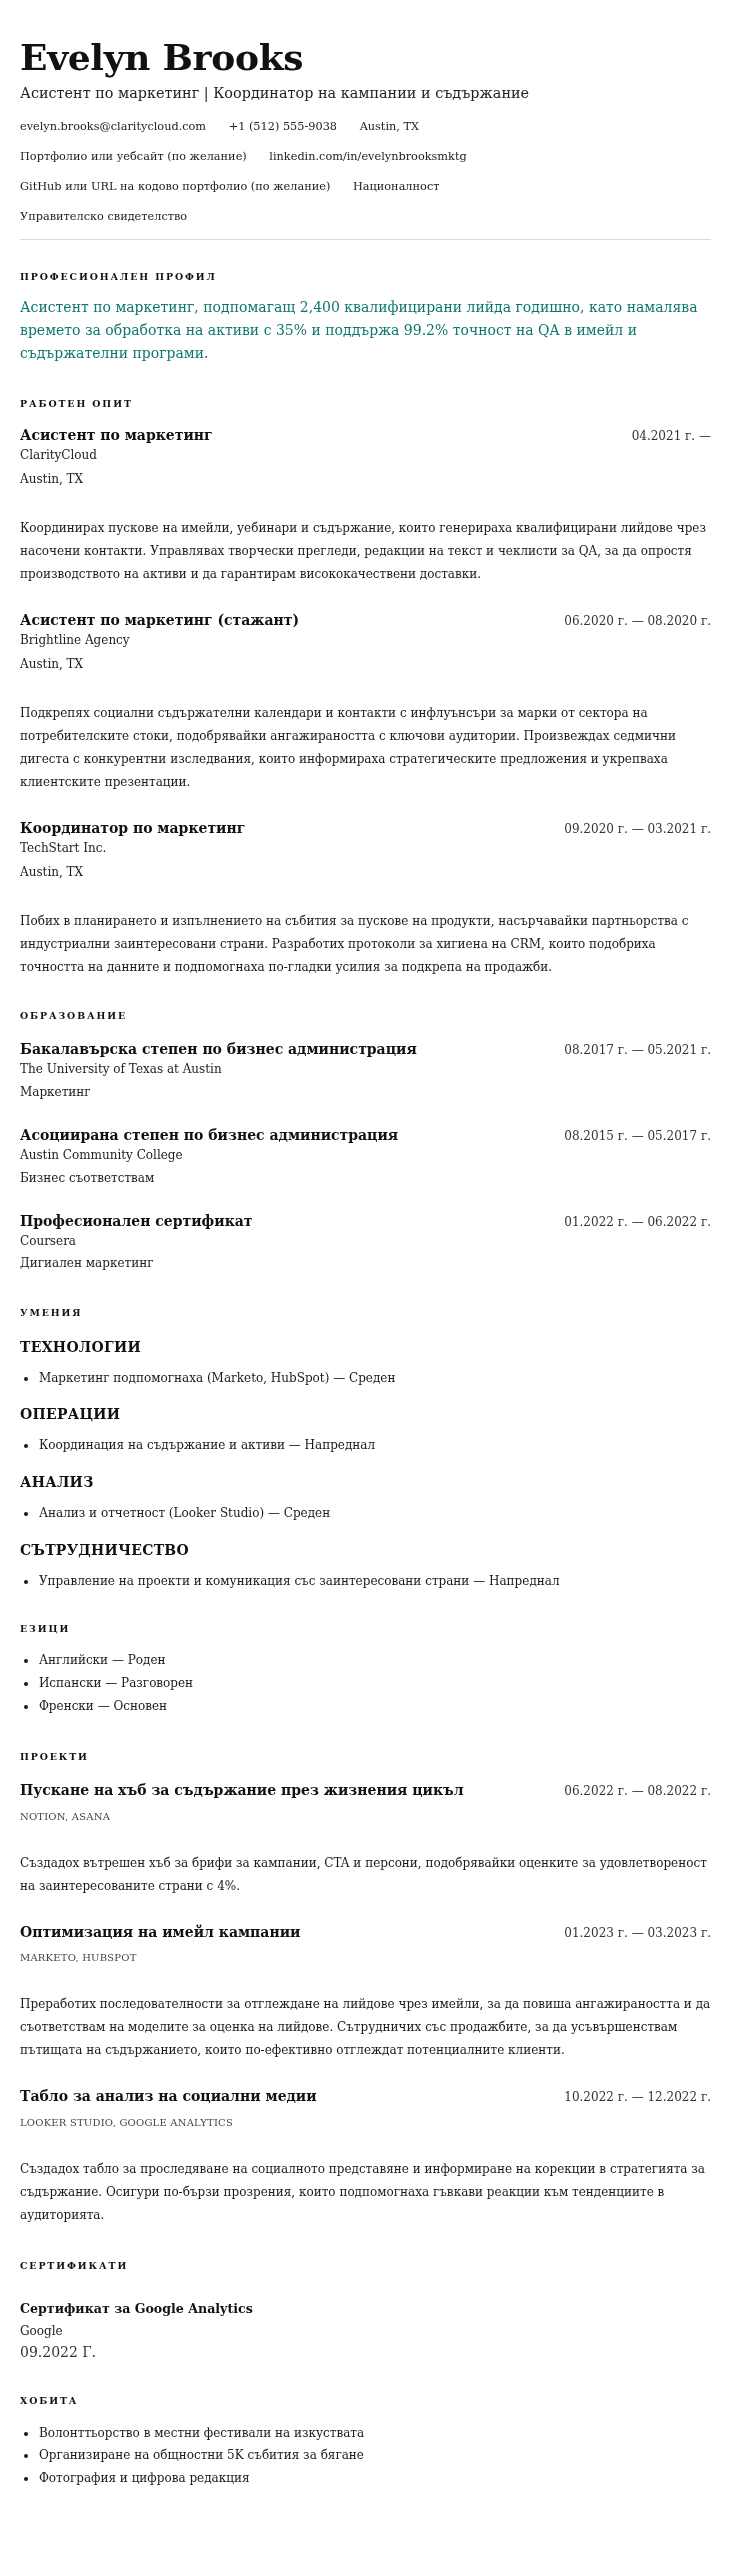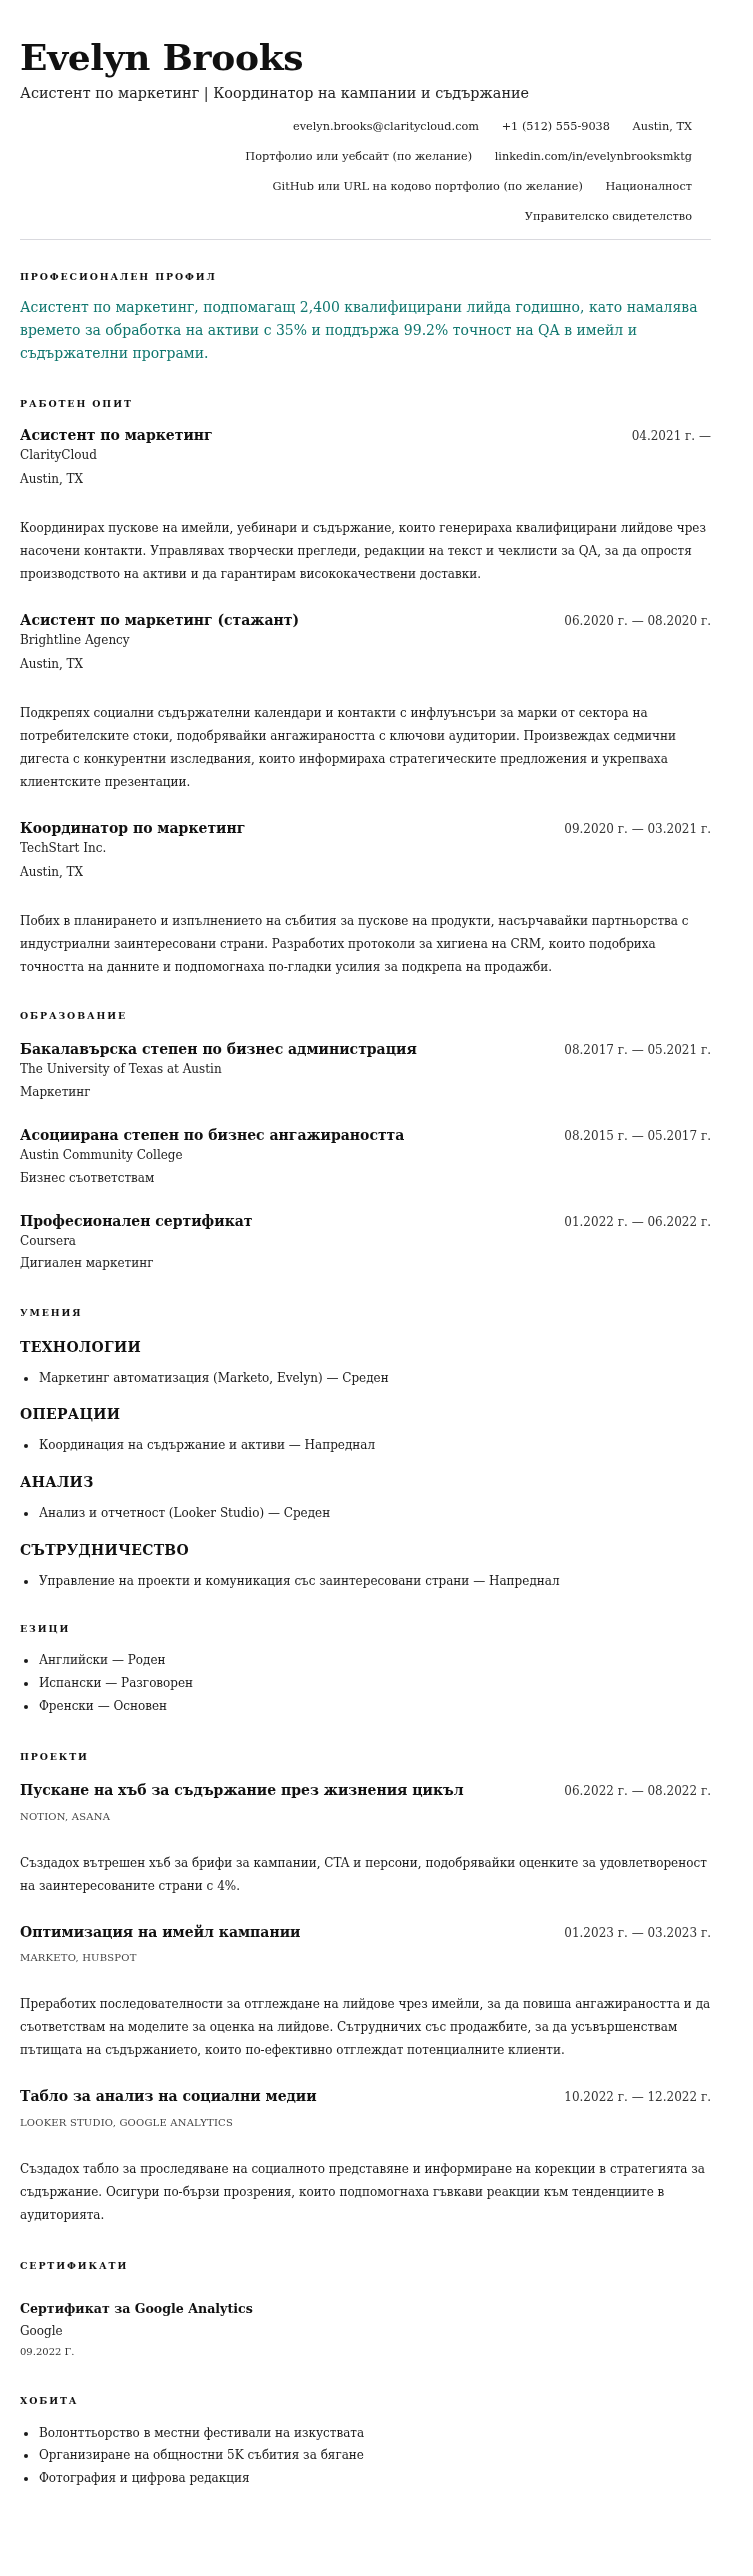--- a/index.html
+++ b/index.html
@@ -1,20 +1,20 @@
 <!DOCTYPE html>
 <html style="font-size:10px"><head>
 <meta charset="utf-8">
 <style>
   html, body { margin: 0; padding: 0; background: #ffffff; }
   body { width: 754px; min-height: 2576px; font-family: "DejaVu Serif", serif; color: #1a1a1a; }
   .page { padding: 35px 43px 25px 20px; box-sizing: border-box; width: 754px; }
   .name { font-size: 36px; font-weight: bold; line-height: 44px; margin: 0; color: #111; letter-spacing: -0.3px; }
   .subtitle { font-size: 14.4px; line-height: 21.4px; margin: 3.8px 0 15px 0; color: #222; }
-  .contact-row { font-size: 11.3px; line-height: 15px; margin: 0 0 15px 0; color: #222; text-align: right; }
+  .contact-row { font-size: 11.3px; line-height: 15px; margin: 0 0 15px 0; color: #222; }
   .contact-row span { margin-right: 19px; }
   .divider { border: 0; border-top: 1.9px solid #d9d9de; margin: 6.3px 0 31px 0; }
   .section { margin-bottom: 0; }
   .section-title { font-size: 9.4px; font-weight: bold; letter-spacing: 1.9px; text-transform: uppercase; margin: 0 0 12.6px 0; color: #111; line-height: 12.6px; }
   .profile-text { font-size: 14px; line-height: 22.6px; margin: 0 0 34px 0; color: #0f766e; }
   .entry { margin-bottom: 25px; }
   .entry-head { display: flex; justify-content: space-between; align-items: baseline; }
   .entry-title { font-size: 14px; font-weight: bold; line-height: 19px; color: #111; }
   .entry-date { font-size: 12px; line-height: 19px; color: #333; white-space: nowrap; }
   .entry-sub { font-size: 12px; line-height: 19px; color: #222; }
@@ -22,21 +22,21 @@
   .entry-desc { font-size: 12px; line-height: 23px; margin-top: 28px; color: #1a1a1a; }
   .edu-entry { margin-bottom: 24px; }
   .edu-field { font-size: 12px; line-height: 19px; margin-top: 3.8px; color: #222; }
   .skill-group-title { font-size: 14px; font-weight: bold; line-height: 19px; margin: 0 0 10px 0; color: #111; letter-spacing: 0.3px; }
   ul.bullets { margin: 0 0 16.3px 0; padding-left: 17.6px; }
   ul.bullets li { font-size: 12px; line-height: 22.6px; color: #1a1a1a; padding-left: 1.3px; }
   .tags { font-size: 10px; line-height: 15px; color: #444; text-transform: uppercase; margin-top: 7.5px; letter-spacing: 0.2px; }
   .proj-desc { font-size: 12px; line-height: 23px; margin-top: 28px; color: #1a1a1a; }
   .cert-title { font-size: 12.6px; font-weight: bold; line-height: 19px; color: #111; }
   .cert-issuer { font-size: 12px; line-height: 19px; color: #222; margin-top: 3.8px; }
-  .cert-date { font-size: 10px; line-height: 16.3px; color: #333; text-transform: uppercase; margin-top: 2.5px; }
+  .cert-date { font-size: 14px; line-height: 16.3px; color: #333; text-transform: uppercase; margin-top: 2.5px; }
 </style>
 </head>
 <body>
 
 <div class="page">
 
   <header>
     <h1 class="name">Evelyn Brooks</h1>
     <div class="subtitle">Асистент по маркетинг | Координатор на кампании и съдържание</div>
 
@@ -106,21 +106,21 @@
       <div class="entry-head">
         <div class="entry-title">Бакалавърска степен по бизнес администрация</div>
         <div class="entry-date">08.2017 г. — 05.2021 г.</div>
       </div>
       <div class="entry-sub">The University of Texas at Austin</div>
       <div class="edu-field">Маркетинг</div>
     </div>
 
     <div class="edu-entry">
       <div class="entry-head">
-        <div class="entry-title">Асоциирана степен по бизнес ангажираността</div>
+        <div class="entry-title">Асоциирана степен по бизнес администрация</div>
         <div class="entry-date">08.2015 г. — 05.2017 г.</div>
       </div>
       <div class="entry-sub">Austin Community College</div>
       <div class="edu-field">Бизнес съответствам</div>
     </div>
 
     <div class="edu-entry" style="margin-bottom:34px">
       <div class="entry-head">
         <div class="entry-title">Професионален сертификат</div>
         <div class="entry-date">01.2022 г. — 06.2022 г.</div>
@@ -129,21 +129,21 @@
       <div class="edu-field">Дигиален маркетинг</div>
     </div>
   </section>
 
   <section class="section">
     <h2 class="section-title" style="margin-bottom:17.6px">Умения</h2>
 
     <div>
       <div class="skill-group-title">ТЕХНОЛОГИИ</div>
       <ul class="bullets">
-        <li>Маркетинг автоматизация (Marketo, Evelyn) — Среден</li>
+        <li>Маркетинг подпомогнаха (Marketo, HubSpot) — Среден</li>
       </ul>
     </div>
     <div>
       <div class="skill-group-title">ОПЕРАЦИИ</div>
       <ul class="bullets">
         <li>Координация на съдържание и активи — Напреднал</li>
       </ul>
     </div>
     <div>
       <div class="skill-group-title">АНАЛИЗ</div>

